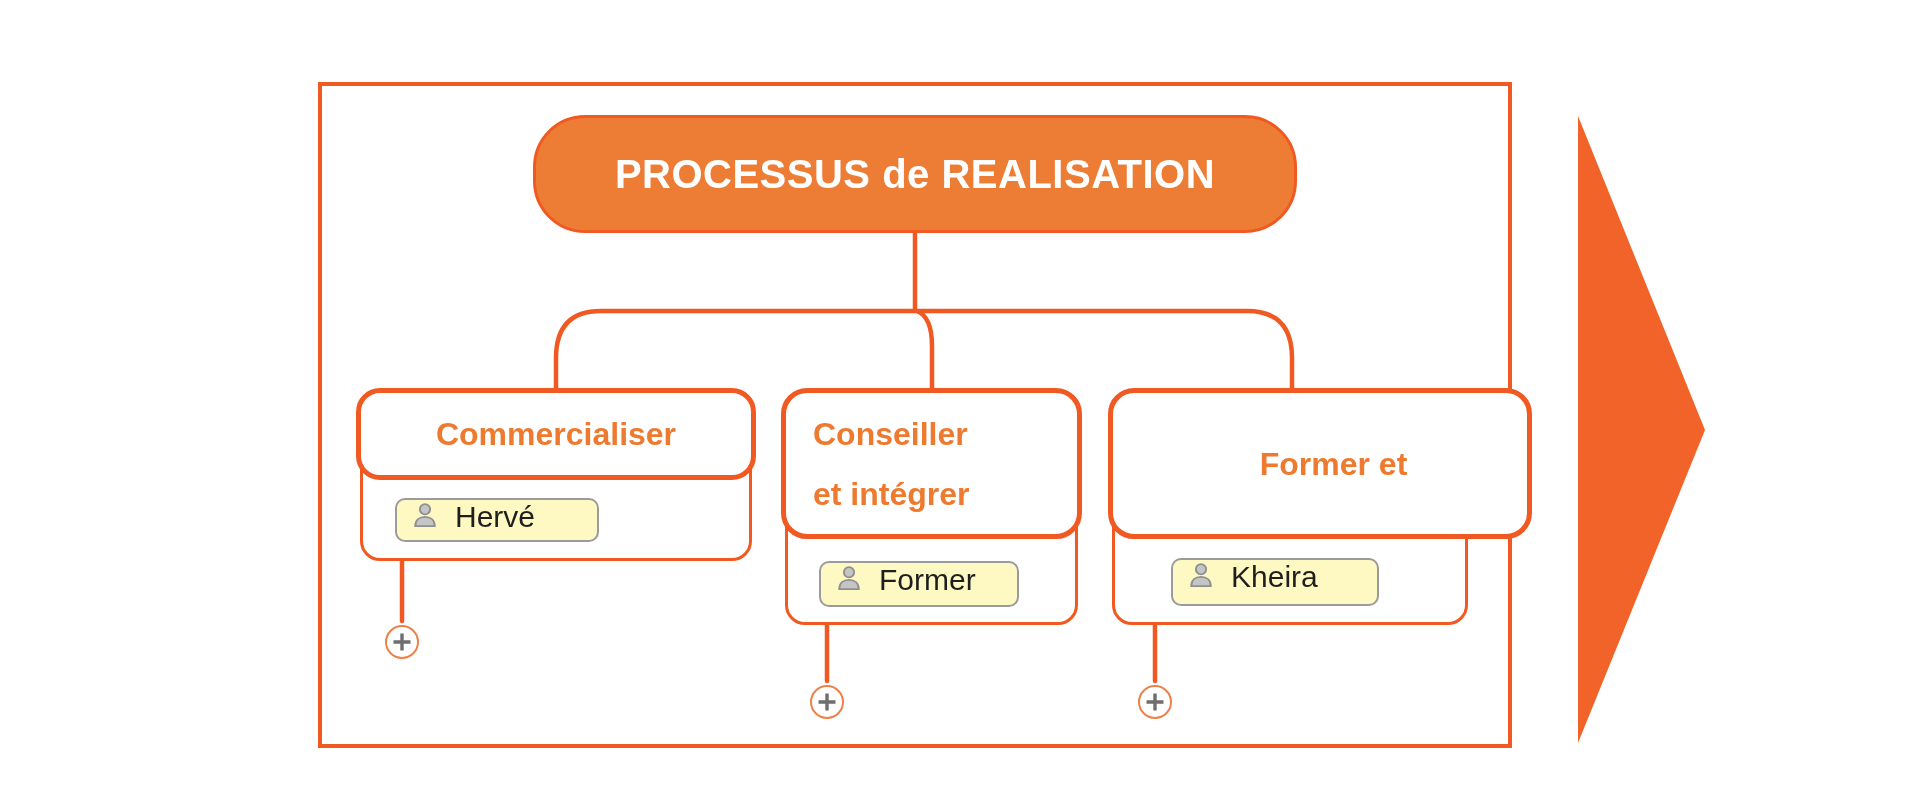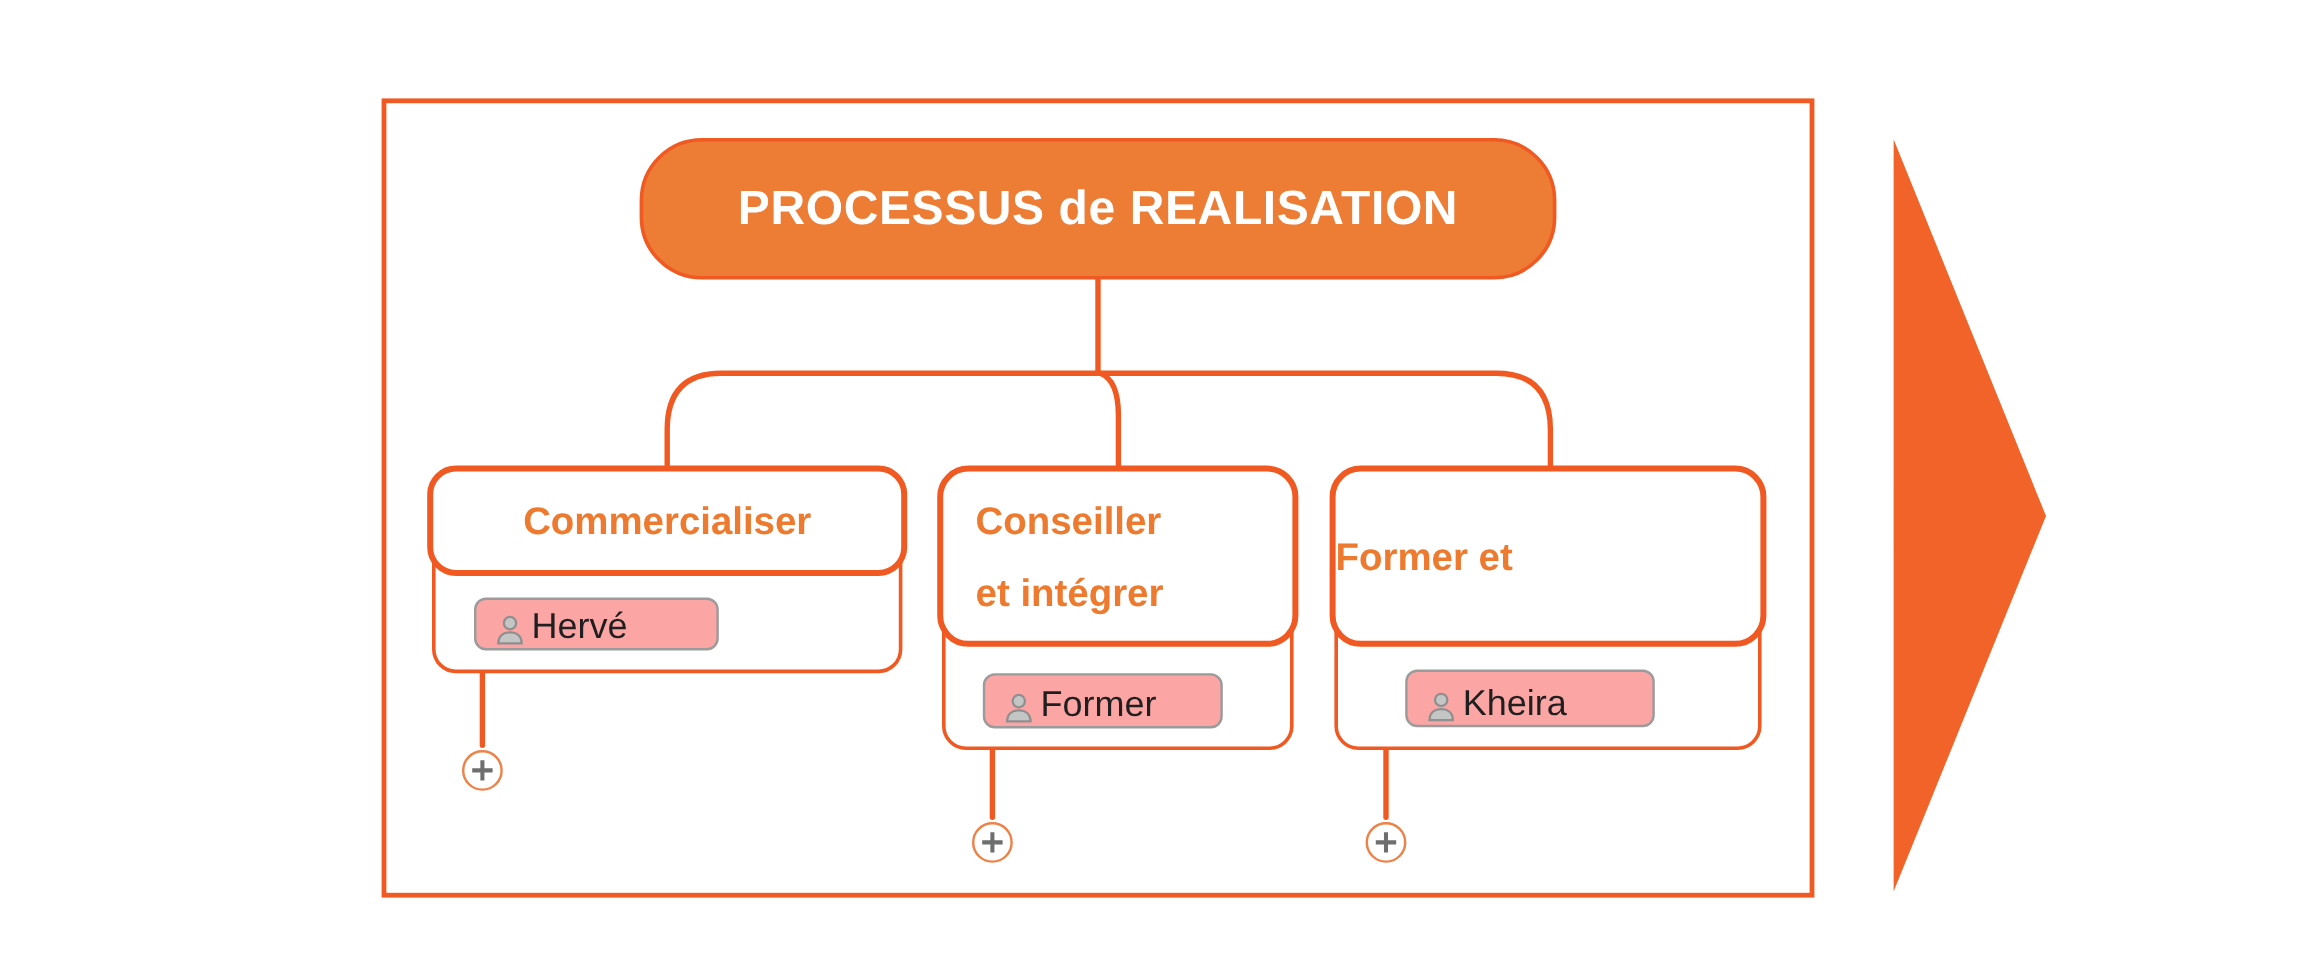--- a/index.html
+++ b/index.html
@@ -41,27 +41,27 @@
     display:flex;flex-direction:column;justify-content:center;z-index:3;
   }
   .branch-sub{
     position:absolute;background:#ffffff;border:3px solid var(--c-accent);
     border-radius:20px;z-index:2;
   }
   .bt-1{left:356px;top:388px;width:400px;height:92px;border-radius:24px;align-items:center;}
   .bs-1{left:360px;top:398px;width:392px;height:163px;}
   .bt-2{left:781px;top:388px;width:301px;height:151px;border-radius:26px;padding-left:27px;}
   .bs-2{left:785px;top:398px;width:293px;height:227px;}
-  .bt-3{left:1108px;top:388px;width:364px;height:151px;border-radius:26px;}
+  .bt-3{left:1108px;top:388px;width:424px;height:151px;border-radius:26px;padding-left:27px;text-align:center;}
   .bs-3{left:1112px;top:398px;width:356px;height:227px;}
   .branch-title span{white-space:nowrap;}
 
   .resource-tag{
-    position:absolute;background:#fca5a5;border:2px solid var(--c-tag_border);
-    border-radius:10px;display:flex;align-items:flex-end;gap:3px;padding-left:13px;z-index:4;
+    position:absolute;background:#fef9c3;border:2px solid var(--c-tag_border);
+    border-radius:10px;display:flex;align-items:flex-start;gap:15px;padding-left:13px;z-index:4;
   }
   .tag-1{left:395px;top:498px;width:204px;height:44px;}
   .tag-2{left:819px;top:561px;width:200px;height:46px;}
   .tag-3{left:1146px;top:558px;width:208px;height:48px;margin-left:25px;}
   .resource-tag .owner-name{font-size:30px;color:var(--c-tag_text);white-space:nowrap;}
   .person-icon{flex:0 0 auto;display:block;}
 
   .expand-button{
     position:absolute;width:36px;height:36px;z-index:5;cursor:pointer;background:transparent;border:none;
   }

